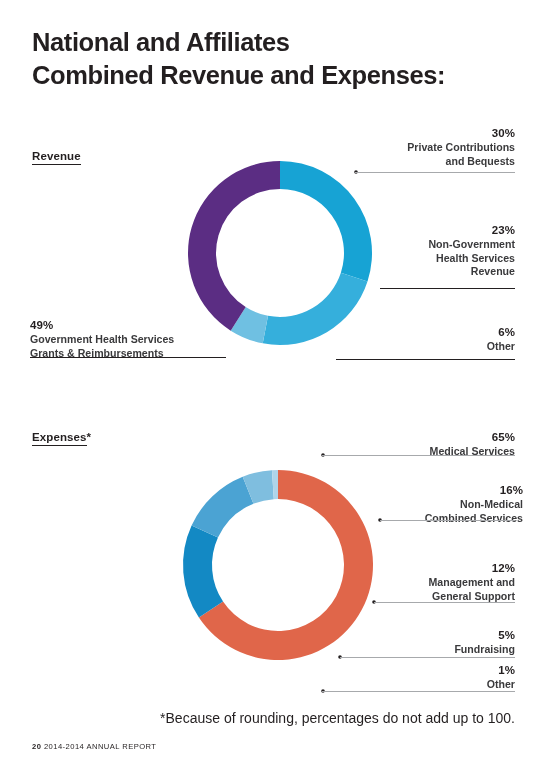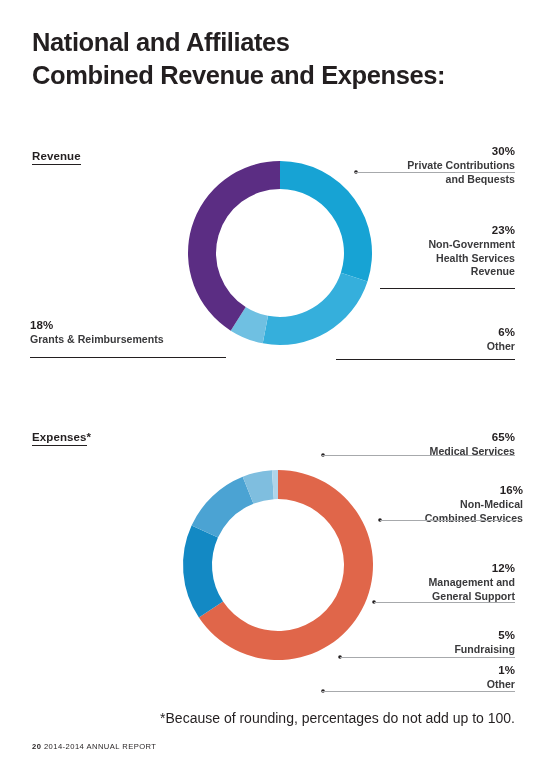--- a/index.html
+++ b/index.html
@@ -117,21 +117,21 @@
 <svg class="chart-svg" id="revenue-chart" width="553" height="290" viewBox="0 0 553 290">
   <g id="revenue-slices">
       <path d="M 280 51 A 92 92 0 0 1 367.49719949915414 171.42956348249515 L 340.86761704288983 162.77708763999664 A 64 64 0 0 0 280 79 Z" fill="#17A3D4"></path>
       <path d="M 367.49719949915414 171.42956348249515 A 92 92 0 0 1 262.7609190581133 233.37042706703937 L 268.0075958665136 205.86638404663609 A 64 64 0 0 0 340.86761704288983 162.77708763999664 Z" fill="#35AFDC"></path>
       <path d="M 262.7609190581133 233.37042706703937 A 92 92 0 0 1 230.70393486193234 220.67816914618538 L 245.70708512134422 197.03698723212898 A 64 64 0 0 0 268.0075958665136 205.86638404663609 Z" fill="#6FC0E2"></path>
       <path d="M 230.70393486193234 220.67816914618538 A 92 92 0 0 1 280 51 L 280 79 A 64 64 0 0 0 245.70708512134422 197.03698723212898 Z" fill="#5B2D83"></path>
     </g>
 <circle cx="356" cy="62" r="1.8" fill="#231f20"></circle>
   </svg>
 
-<div class="callout" style="right:38px; top:144px;">
+<div class="callout" style="right:38px; top:126px;">
   <span class="pct">30%</span>
   <span class="desc">Private Contributions</span>
   <span class="desc">and Bequests</span>
 </div>
 <div class="rule" style="left:355px; top:172px; width:160px;"></div>
 
 <div class="callout" style="right:38px; top:223px;">
   <span class="pct">23%</span>
   <span class="desc">Non-Government</span>
   <span class="desc">Health Services</span>
@@ -139,21 +139,22 @@
 </div>
 <div class="rule dark" style="left:380px; top:288px; width:135px;"></div>
 
 <div class="callout" style="right:38px; top:325px;">
   <span class="pct">6%</span>
   <span class="desc">Other</span>
 </div>
 <div class="rule dark" style="left:336px; top:359px; width:179px;"></div>
 
 <div class="callout" style="left:30px; top:318px; text-align:left;">
-  <span class="pct">18%</span>
+  <span class="pct">49%</span>
+  <span class="desc">Government Health Services</span>
   <span class="desc">Grants &amp; Reimbursements</span>
 </div>
 <div class="rule dark" style="left:30px; top:357px; width:196px;"></div>
 
 <div class="section-heading" id="expenses-heading">
   <span class="ul">Expenses</span><span>*</span>
 </div>
 
 <svg class="chart-svg" id="expenses-chart" width="553" height="300" viewBox="0 0 553 300">
   <g id="expenses-slices">

